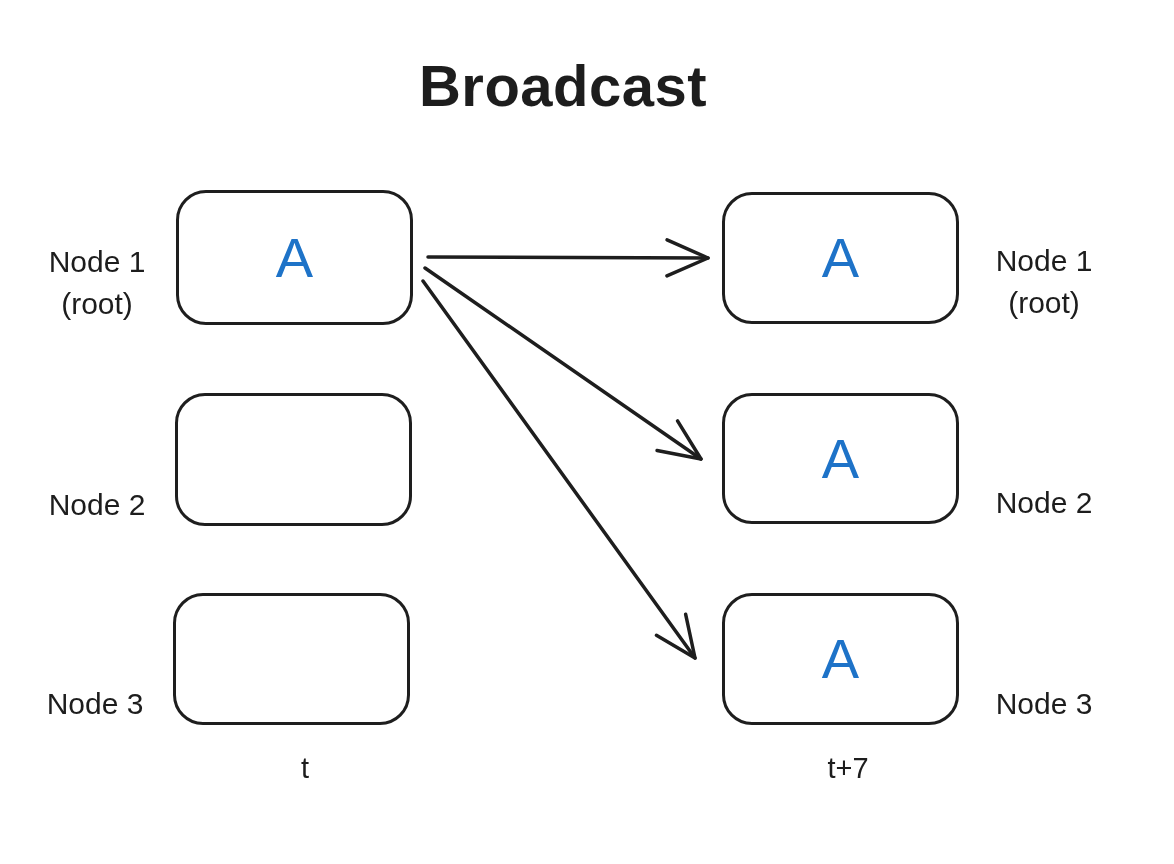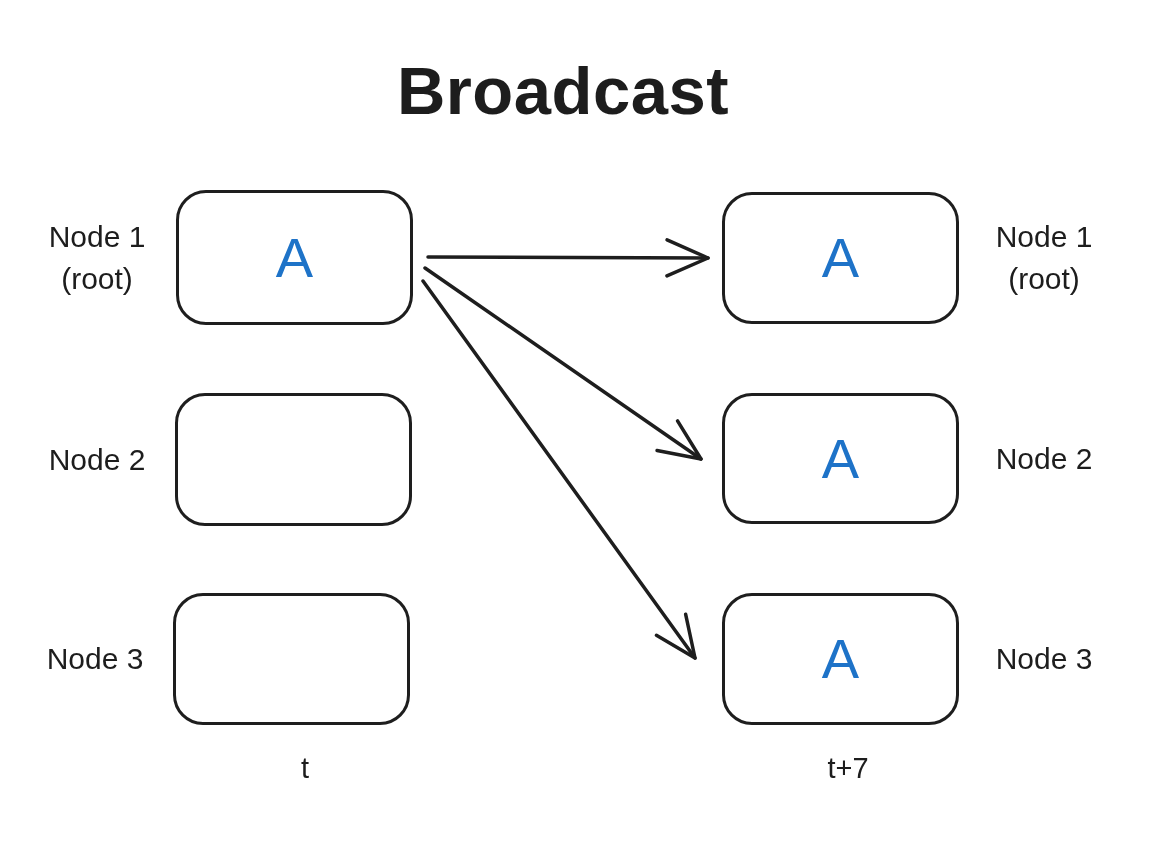--- a/index.html
+++ b/index.html
@@ -13,21 +13,21 @@
     width: 1174px;
     height: 864px;
     background: #ffffff;
     overflow: hidden;
   }
   .title {
     position: absolute;
     left: 563px;
     top: 52px;
     transform: translateX(-50%);
-    font-size: 67px;
+    font-size: 58px;
     font-weight: 600;
     color: #1d1d1d;
     letter-spacing: 0.5px;
     white-space: nowrap;
   }
   .node-box {
     position: absolute;
     width: 237px;
     height: 132px;
     border: 3.5px solid #1e1e1e;
@@ -43,21 +43,21 @@
     font-weight: 500;
     color: #1e73c8;
     line-height: 1;
   }
   .node-label {
     position: absolute;
     width: 150px;
     display: flex;
     flex-direction: column;
     align-items: center;
-    justify-content: center;
+    justify-content: flex-end;
     text-align: center;
     color: #1d1d1d;
     font-size: 30px;
     line-height: 42px;
     font-weight: 400;
   }
   .time-label {
     position: absolute;
     transform: translateX(-50%);
     font-size: 29px;

